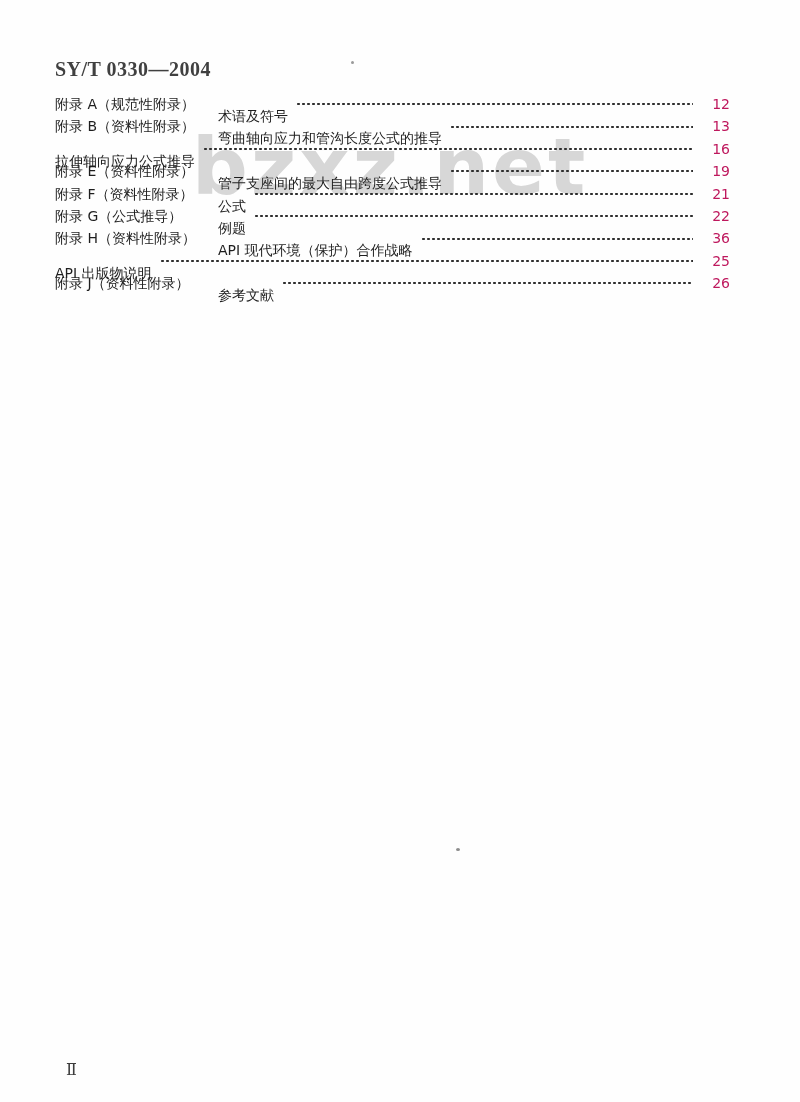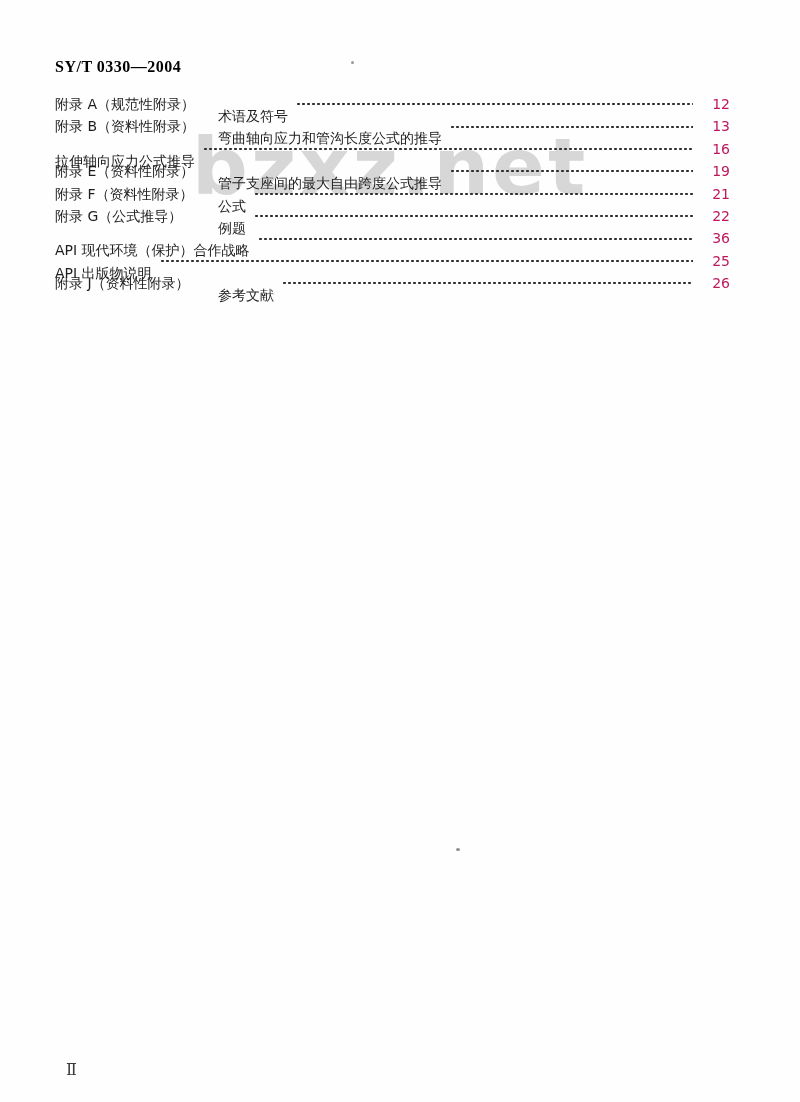--- a/index.html
+++ b/index.html
@@ -29,23 +29,23 @@
     user-select: none;
     white-space: nowrap;
   }
   .doc-header {
     position: absolute;
     left: 55px;
     top: 58px;
     z-index: 2;
     font-family: "Liberation Serif", "DejaVu Serif", serif;
     font-weight: bold;
-    font-size: 16px;
+    font-size: 20px;
     letter-spacing: 0.5px;
-    color: #000000;
+    color: #404040;
   }
   .toc {
     position: absolute;
     left: 55px;
     top: 93px;
     width: 675px;
     z-index: 1;
   }
   .toc-row {
     display: flex;
@@ -133,20 +133,21 @@
         <span class="toc-dots"></span>
         <span class="toc-page">21</span>
       </div>
       <div class="toc-row">
         <span class="toc-label">附录 G（公式推导）</span>
         <span class="toc-title">例题</span>
         <span class="toc-dots"></span>
         <span class="toc-page">22</span>
       </div>
       <div class="toc-row">
+        <span class="toc-label">附录 H（资料性附录）</span>
         <span class="toc-title">API 现代环境（保护）合作战略</span>
         <span class="toc-dots"></span>
         <span class="toc-page">36</span>
       </div>
       <div class="toc-row">
         <span class="toc-title">API 出版物说明</span>
         <span class="toc-dots"></span>
         <span class="toc-page">25</span>
       </div>
       <div class="toc-row">

